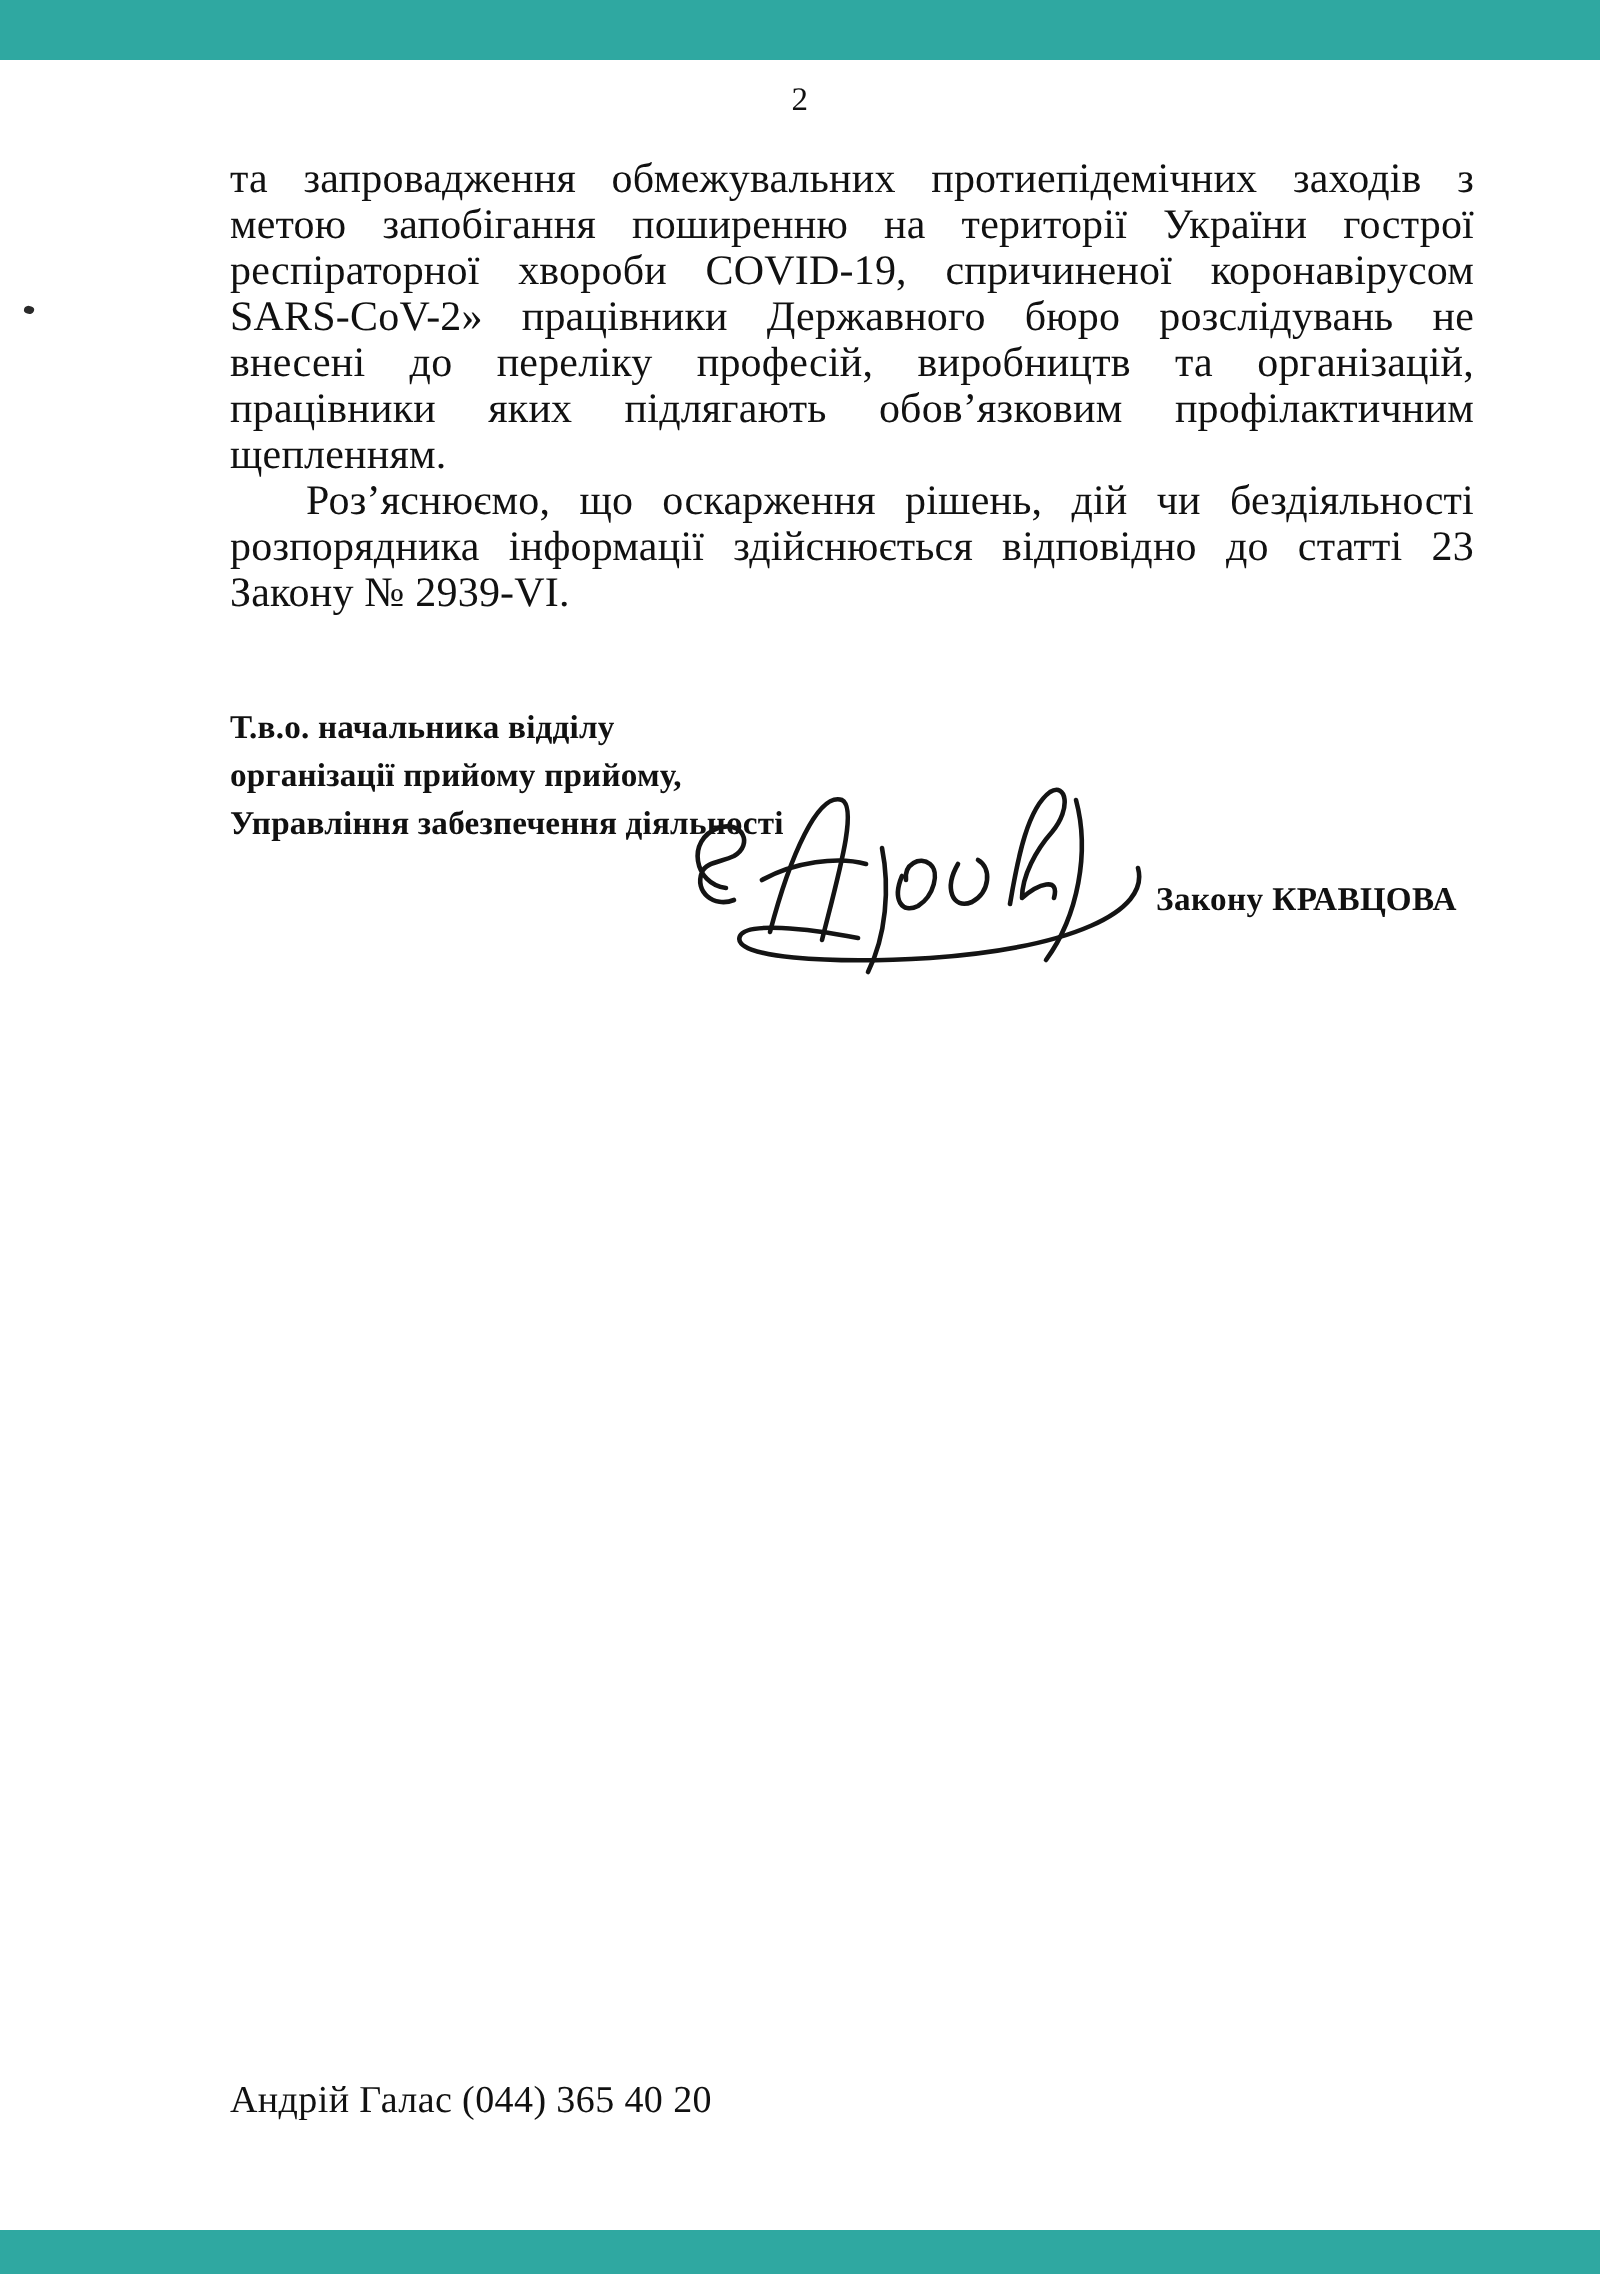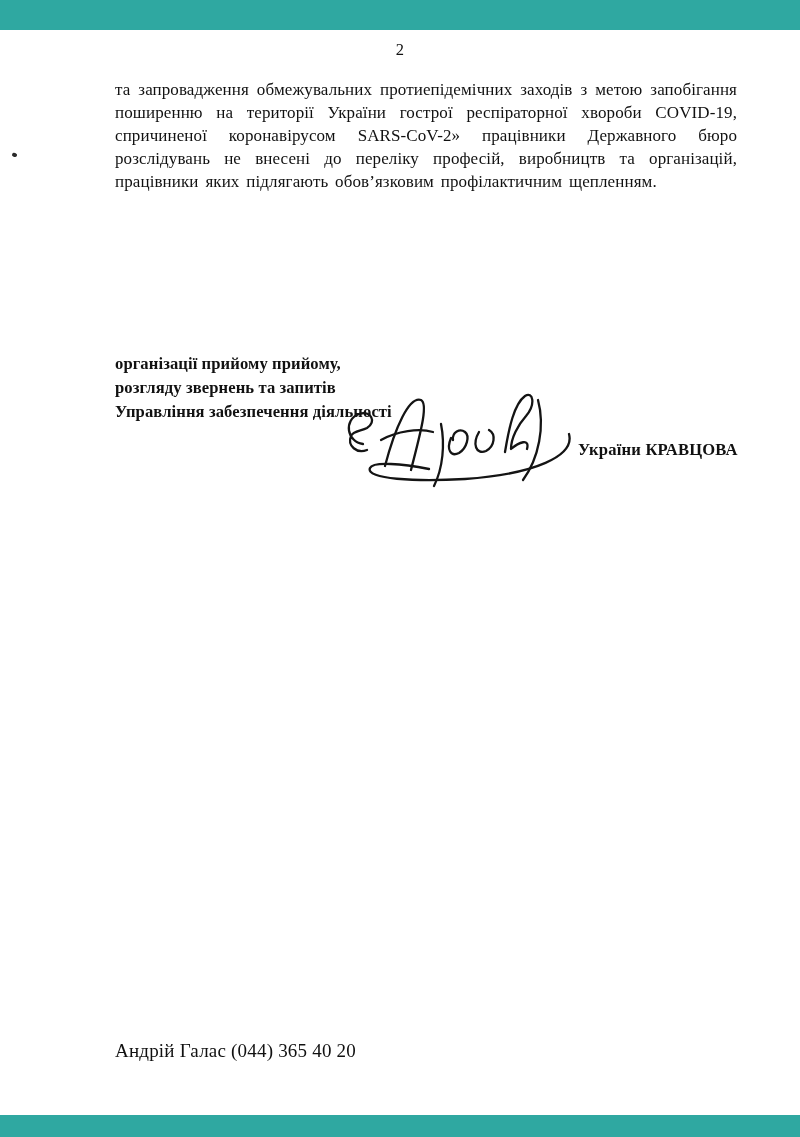--- a/index.html
+++ b/index.html
@@ -44,21 +44,21 @@
     text-align: center;
     font-size: 16.5px;
     letter-spacing: 0.3px;
   }
 
   .body-text {
     position: absolute;
     left: 115px;
     top: 78px;
     width: 622px;
-    font-size: 17px;
+    font-size: 21px;
     line-height: 23px;
     text-align: justify;
     letter-spacing: 0.1px;
   }
   .body-text p {
     margin: 0;
     text-indent: 38px;
   }
   .body-text p.no-indent {
     text-indent: 0;
@@ -115,39 +115,40 @@
 <div class="page">
 
   <div class="scan-bar top" style="background: rgb(47, 168, 161);"></div>
 
   <div class="scan-speck"></div>
 
   <div class="page-number">2</div>
 
   <div class="body-text">
     <p class="no-indent">та запровадження обмежувальних протиепідемічних заходів з метою запобігання поширенню на території України гострої респіраторної хвороби COVID-19, спричиненої коронавірусом SARS-CoV-2» працівники Державного бюро розслідувань не внесені до переліку професій, виробництв та організацій, працівники яких підлягають обов’язковим профілактичним щепленням.</p>
+    <p>Роз’яснюємо, що оскарження рішень, дій чи бездіяльності розпорядника інформації здійснюється відповідно до статті 23 Закону № 2939-VI.</p>
   </div>
 
   <div class="sig-block">
+    <div>Т.в.о. начальника відділу</div>
     <div>організації прийому прийому,</div>
-    <div>розгляду звернень та запитів</div>
     <div>Управління забезпечення діяльності</div>
   </div>
 
   <svg class="signature-svg" viewBox="0 0 256 116" aria-hidden="true">
     <path d="M30,58 C14,56 10,34 26,28 C38,24 44,36 34,42 C28,45 20,45 18,50 C14,60 24,68 34,64"></path>
     <path d="M52,80 C62,42 76,10 88,14 C96,18 86,52 78,84"></path>
     <path d="M48,54 C64,45 86,42 100,46"></path>
     <path d="M108,38 C112,58 110,82 101,100"></path>
     <path d="M118,52 C113,64 118,71 126,67 C134,62 137,50 132,46 C127,42 119,46 120,54"></path>
     <path d="M146,46 C139,58 143,69 153,65 C162,60 163,48 156,44"></path>
     <path d="M172,66 C176,42 181,18 192,10 C200,5 203,18 193,30 C185,39 178,52 178,63 C186,56 197,52 194,63"></path>
     <path d="M236,48 C242,70 202,88 132,93 C82,96 32,93 37,82 C40,75 70,78 96,83"></path>
     <path d="M205,14 C212,40 206,72 190,94"></path>
   </svg>
 
-  <div class="signer-name">України КРАВЦОВА</div>
+  <div class="signer-name">Закону КРАВЦОВА</div>
 
   <div class="footer-contact">Андрій Галас (044) 365 40 20</div>
 
   <div class="scan-bar bottom" style="background: rgb(47, 168, 161);"></div>
 
 </div>
 
 </body></html>

